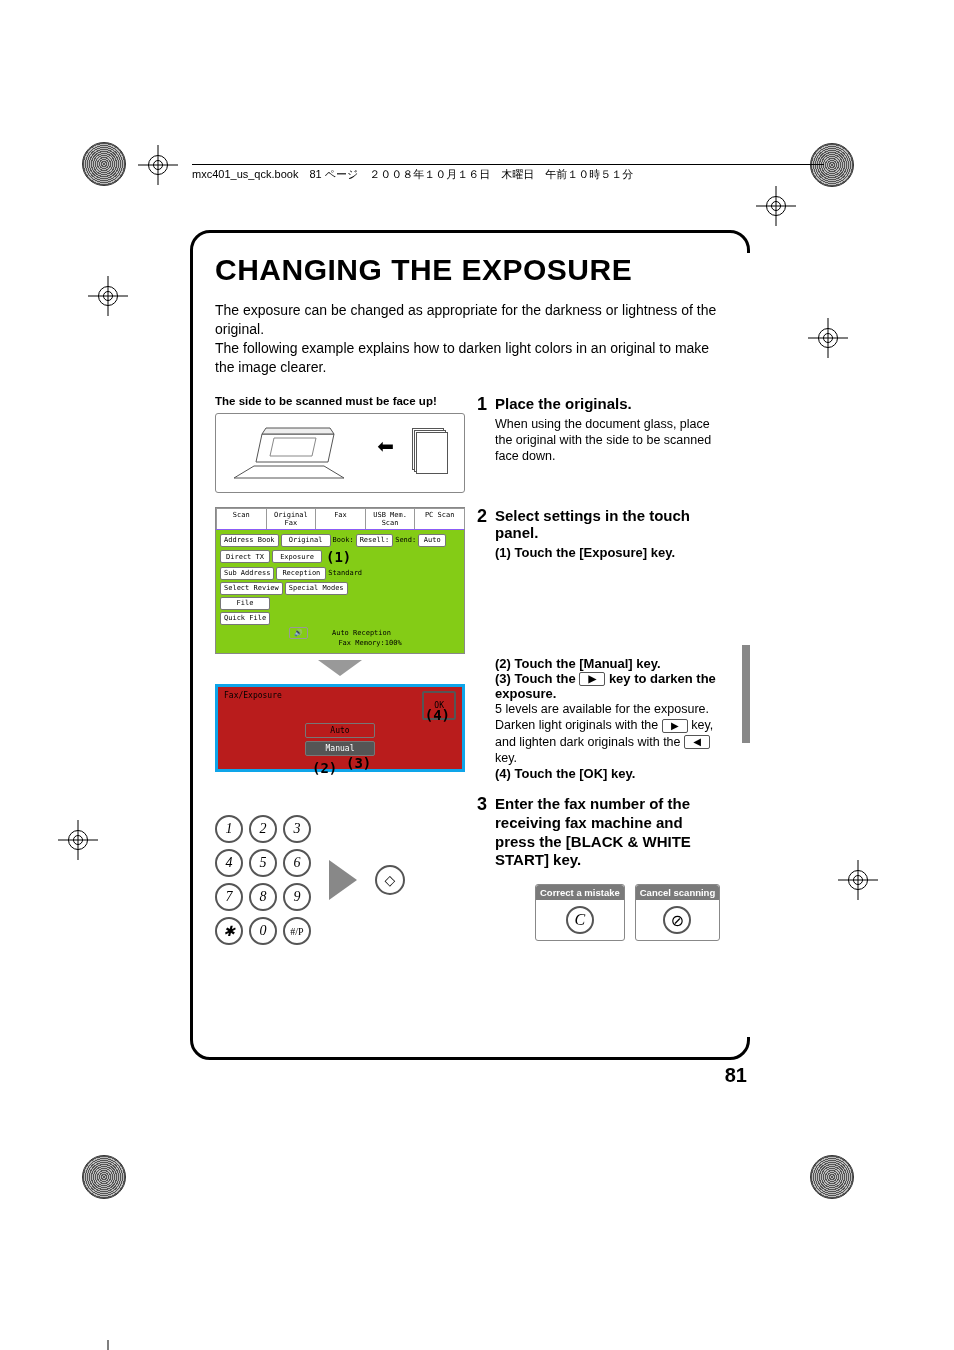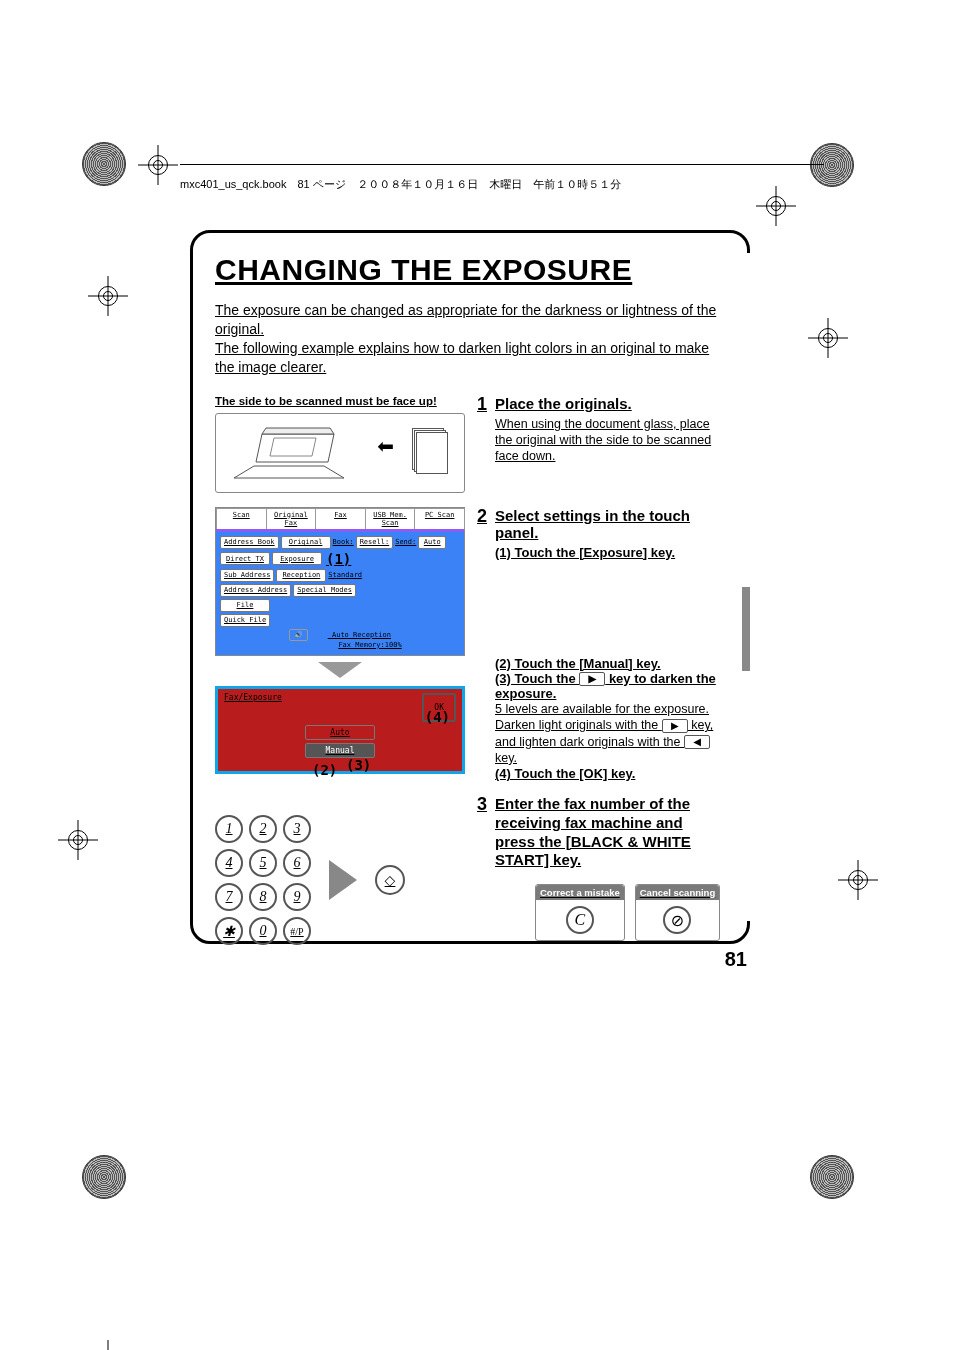--- a/index.html
+++ b/index.html
@@ -20,31 +20,30 @@
   .reg-cross {
     width: 40px; height: 40px; position: relative;
   }
   .reg-cross::before, .reg-cross::after { content:""; position:absolute; background:#000; }
   .reg-cross::before { left:50%; top:0; width:1px; height:100%; transform:translateX(-0.5px);}
   .reg-cross::after  { top:50%; left:0; height:1px; width:100%; transform:translateY(-0.5px);}
   .reg-cross .ring { position:absolute; border:1px solid #000; border-radius:50%; left:50%; top:50%; transform:translate(-50%,-50%);}
   .reg-cross .ring.a{width:20px;height:20px;} .reg-cross .ring.b{width:10px;height:10px;}
 
   .header-line {
-    position: absolute; top: 164px; left: 180px; right: 130px;
+    position: absolute; top: 164px; left: 192px; right: 130px;
     border-top: 1px solid #000;
-    font-size: 11px; padding-top: 12px;
+    font-size: 11px; padding-top: 2px;
   }
   .page-frame {
     position: absolute;
-    top: 230px; left: 190px; width: 560px; height: 714px;
+    top: 230px; left: 190px; width: 560px; height: 830px;
     border: 3px solid #000;
     border-radius: 20px;
     padding: 20px 22px 14px 22px;
-    text-decoration: underline;
   }
   .page-title {
     font-size: 30px; font-weight: bold; letter-spacing: 0.5px;
     margin-bottom: 14px;
   }
   .intro { font-size: 14px; line-height: 1.35; margin-bottom: 18px; }
 
   .step-row { display:flex; gap:12px; margin-bottom: 14px; }
   .left-col { width: 250px; flex: 0 0 250px; }
   .right-col { flex: 1; }
@@ -63,30 +62,30 @@
   .step-num {
     width: 18px; font-size: 18px; font-weight: bold; color:#000;
     flex: 0 0 18px; line-height:1;
   }
   .step-body { flex:1; font-size: 13px; }
   .step-title { font-weight: bold; font-size: 15px; margin-bottom: 4px; }
   .sub-bold { font-weight: bold; font-size: 13px; }
   .sub-text { font-size: 12.5px; line-height:1.3; }
 
   .lcd-panel {
-    width: 250px; border:1px solid #888; background:#3b82f6; font-size:7.5px;
+    width: 250px; border:1px solid #888; background:#84cc16; font-size:7.5px;
     font-family: "MS Gothic", monospace; position:relative;
     padding-bottom:4px;
   }
   .lcd-tabs { display:flex; }
   .lcd-tab {
     flex:1; border:1px solid #999; border-bottom:none; text-align:center;
     padding:2px 0; background:#fff; margin-right:-1px; font-size:7px;
   }
-  .lcd-body { padding:4px 4px 2px 4px; border-top:3px solid #8b5cf6;}
+  .lcd-body { padding:4px 4px 2px 4px; border-top:1px solid #8b5cf6;}
   .lcd-row { display:flex; align-items:center; margin-bottom:2px; gap:2px;}
   .k {
     border:1px solid #777; border-radius:2px; padding:1.5px 3px; background:#fff;
     min-width:50px; text-align:center; font-size:7px; white-space:nowrap;
   }
   .callout-num {
     font-size: 14px; font-weight:bold; position:absolute;
   }
   .down-tri {
     width:0; height:0; border-left:22px solid transparent; border-right:22px solid transparent;
@@ -249,21 +248,21 @@
             <span class="k">Direct TX</span>
             <span class="k">Exposure</span>
             <span class="callout-num" style="position:static;margin-left:2px;">(1)</span>
           </div>
           <div class="lcd-row">
             <span class="k">Sub Address</span>
             <span class="k">Reception</span>
             <span style="font-size:7px;">Standard</span>
           </div>
           <div class="lcd-row">
-            <span class="k">Address Address</span>
+            <span class="k">Select Review</span>
             <span class="k">Special Modes</span>
           </div>
           <div class="lcd-row">
               <span class="k">File</span>
             </div>
           <div class="lcd-row">
               <span class="k">Quick File</span>
             </div>
           <div style="text-align:center; font-size:7px; margin-top:2px;">
             <span style="display:inline-block;border:1px solid #999;border-radius:2px;padding:1px 4px;margin-right:20px;">🔊</span>

